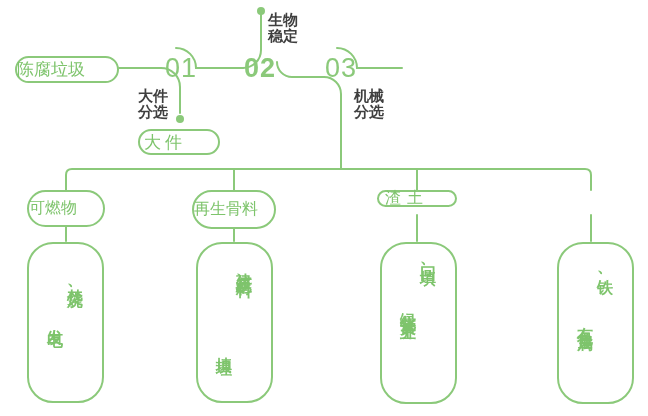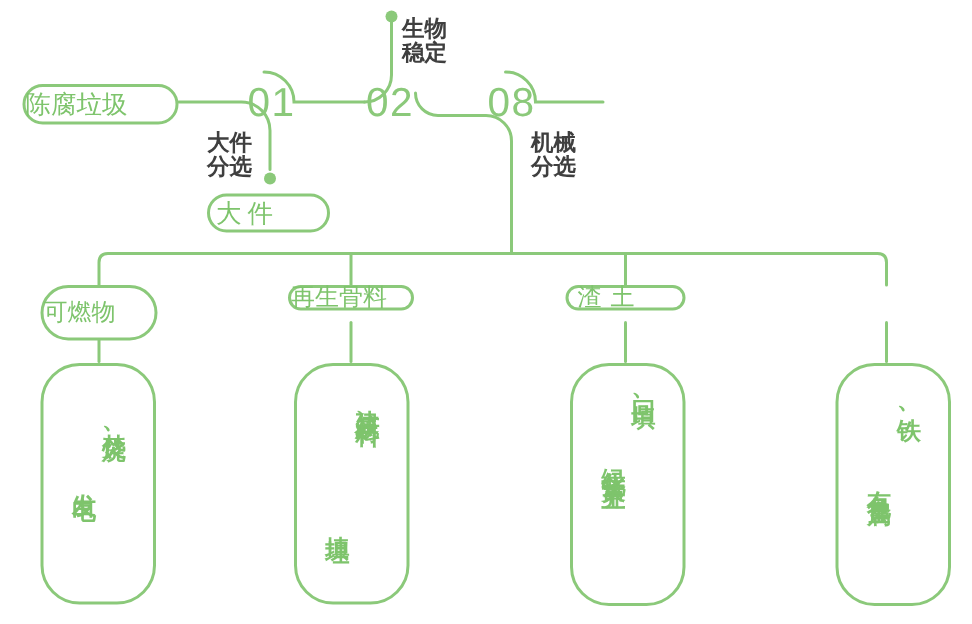--- a/index.html
+++ b/index.html
@@ -92,22 +92,22 @@
     <path d="M 234 215 L 234 241"></path>
     <path d="M 417 215 L 417 241"></path>
     <path d="M 591 215 L 591 241"></path>
   </svg>
 
   <div class="pill" style="left:15px; top:56px; width:104px; height:27px; font-size:17px;">
     <span>陈腐垃圾</span>
   </div>
 
   <div class="stepnum" style="left:164px; top:55px;">01</div>
-  <div class="stepnum" style="left:243px; top:55px;">02</div>
-  <div class="stepnum" style="left:324px; top:55px;">08</div>
+  <div class="stepnum" style="left:243px; top:55px;font-weight:bold;">02</div>
+  <div class="stepnum" style="left:324px; top:55px;">03</div>
 
   <div class="steplabel" style="left:138px; top:88px;">
     <div>大件</div>
     <div>分选</div>
   </div>
   <div class="steplabel" style="left:268px; top:12px;">
     <div>生物</div>
     <div>稳定</div>
   </div>
   <div class="steplabel" style="left:354px; top:88px;">
@@ -115,21 +115,21 @@
     <div>分选</div>
   </div>
 
   <div class="pill" style="left:138px; top:129px; width:82px; height:26px; font-size:17px; letter-spacing:4px; padding-left:4px;">
     <span>大件</span>
   </div>
 
   <div class="pill" style="left:27px; top:190px; width:78px; height:37px;">
     <span>可燃物</span>
   </div>
-  <div class="pill" style="left:192px; top:190px; width:84px; height:17px;">
+  <div class="pill" style="left:192px; top:190px; width:84px; height:39px;">
     <span>再生骨料</span>
   </div>
   <div class="pill" style="left:377px; top:190px; width:80px; height:17px; letter-spacing:6px; padding-left:6px;">
     <span>渣土</span>
   </div>
 
   <div class="vbox" style="left:27px; top:242px; width:77px; height:161px;">
     <span class="vcol" style="margin-top:32px;">焚烧、</span>
     <span class="vcol" style="margin-top:72px;">发电</span>
   </div>

